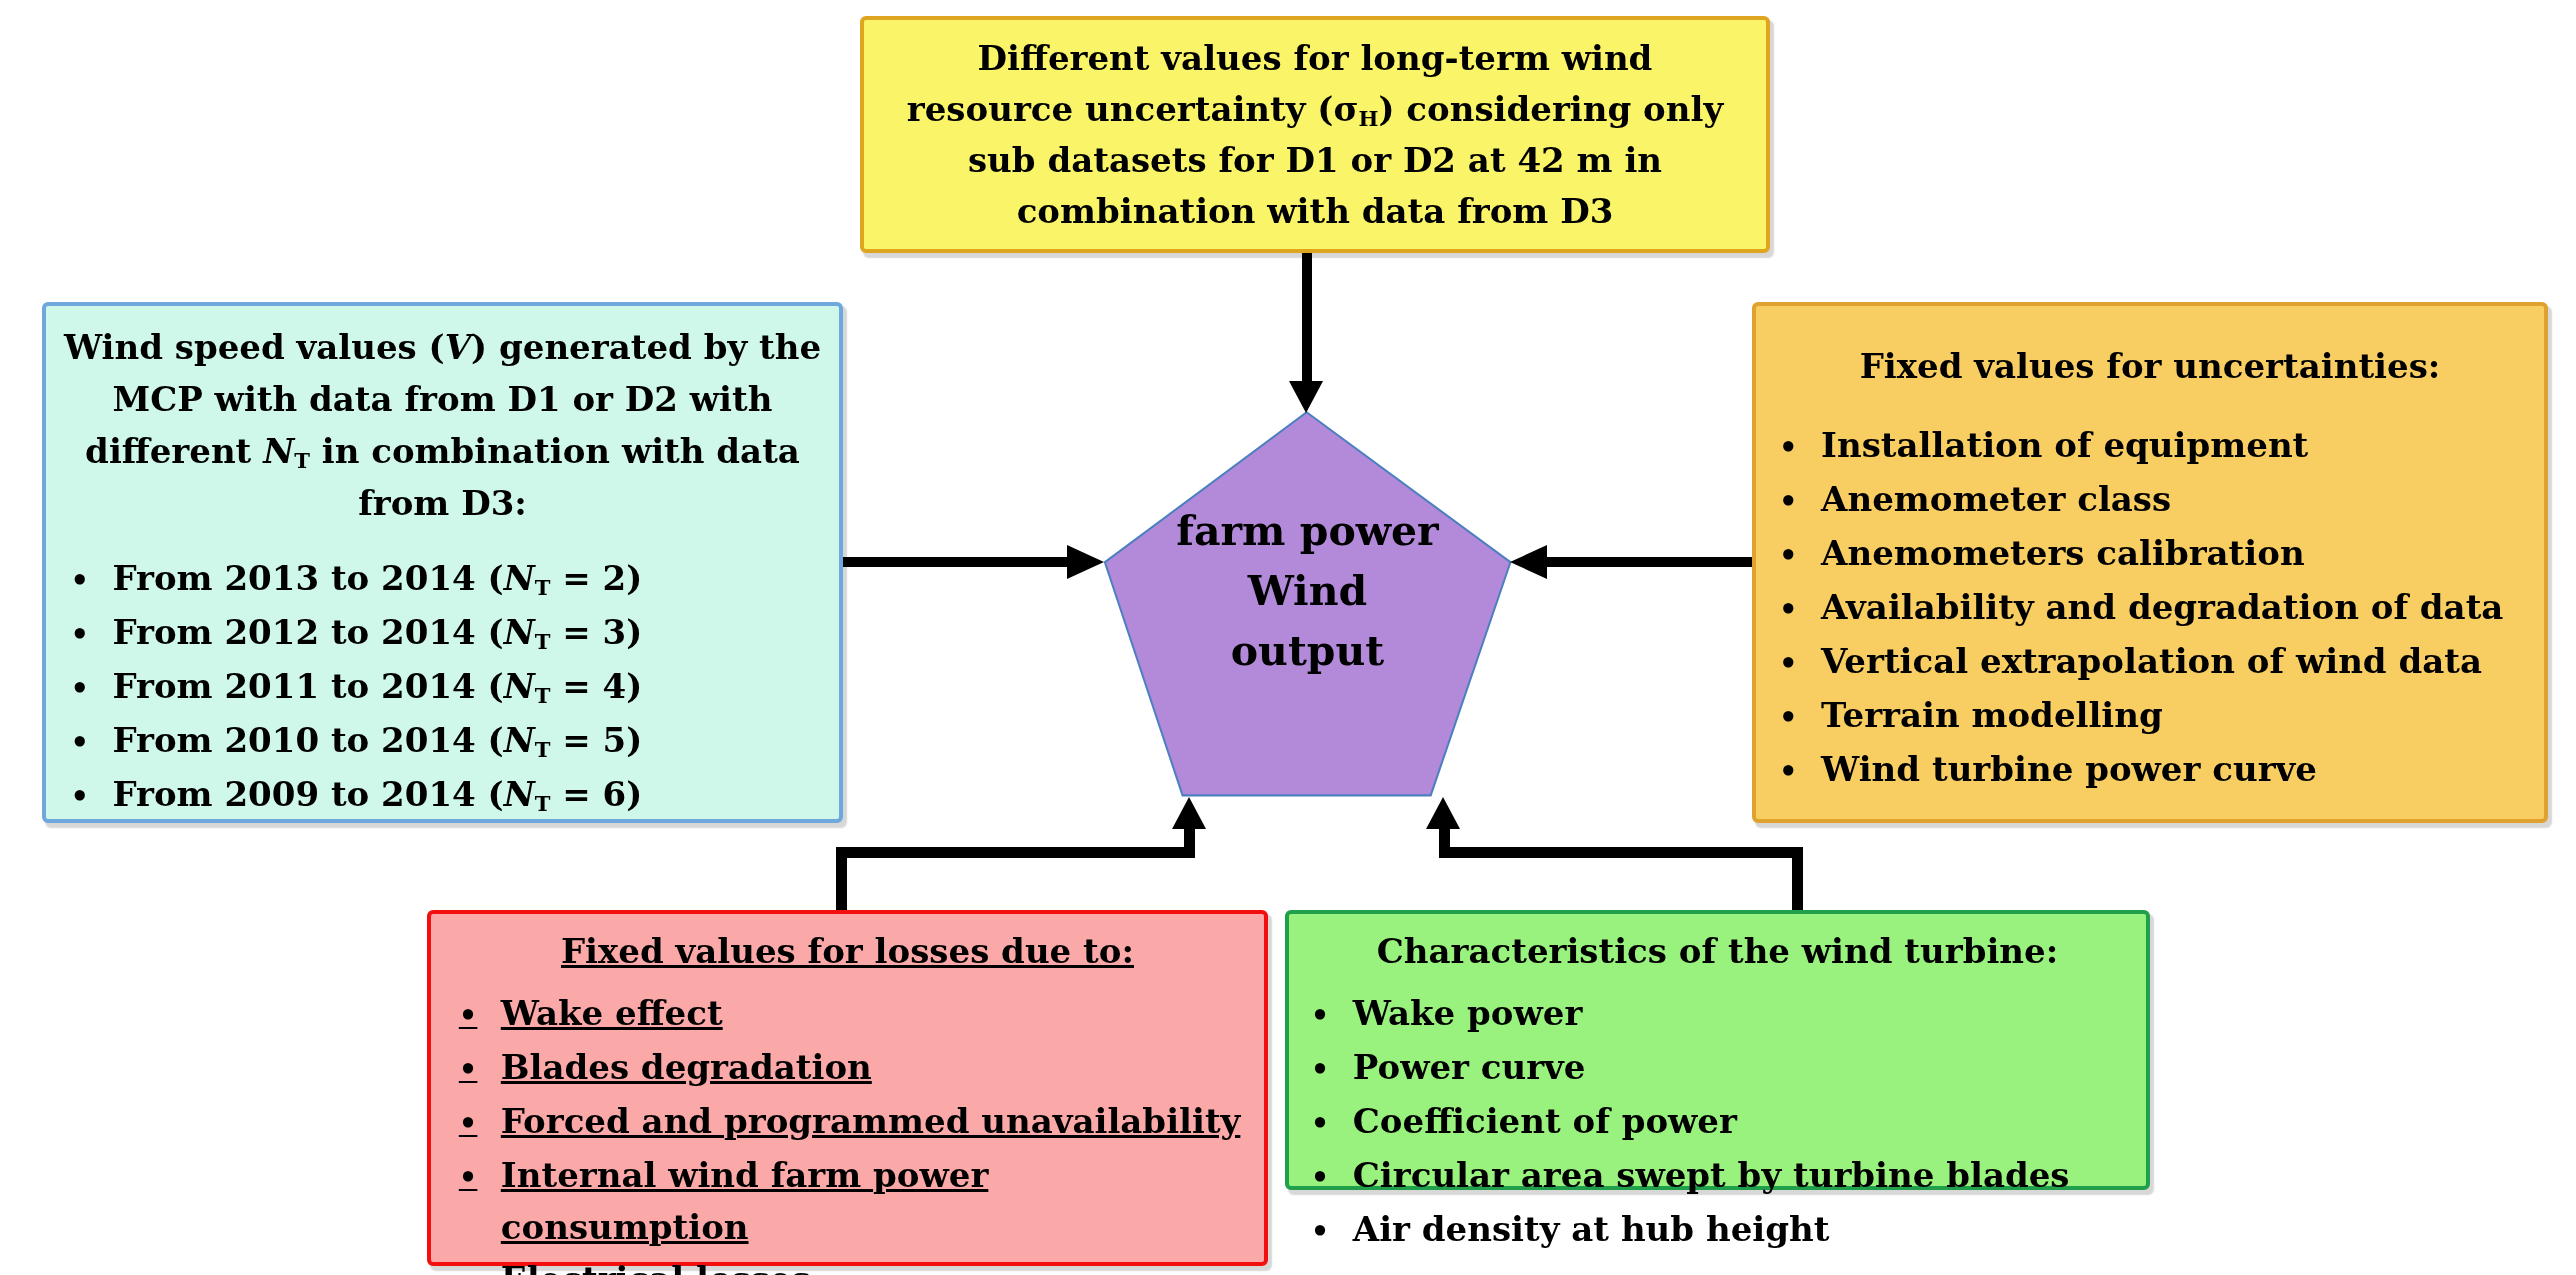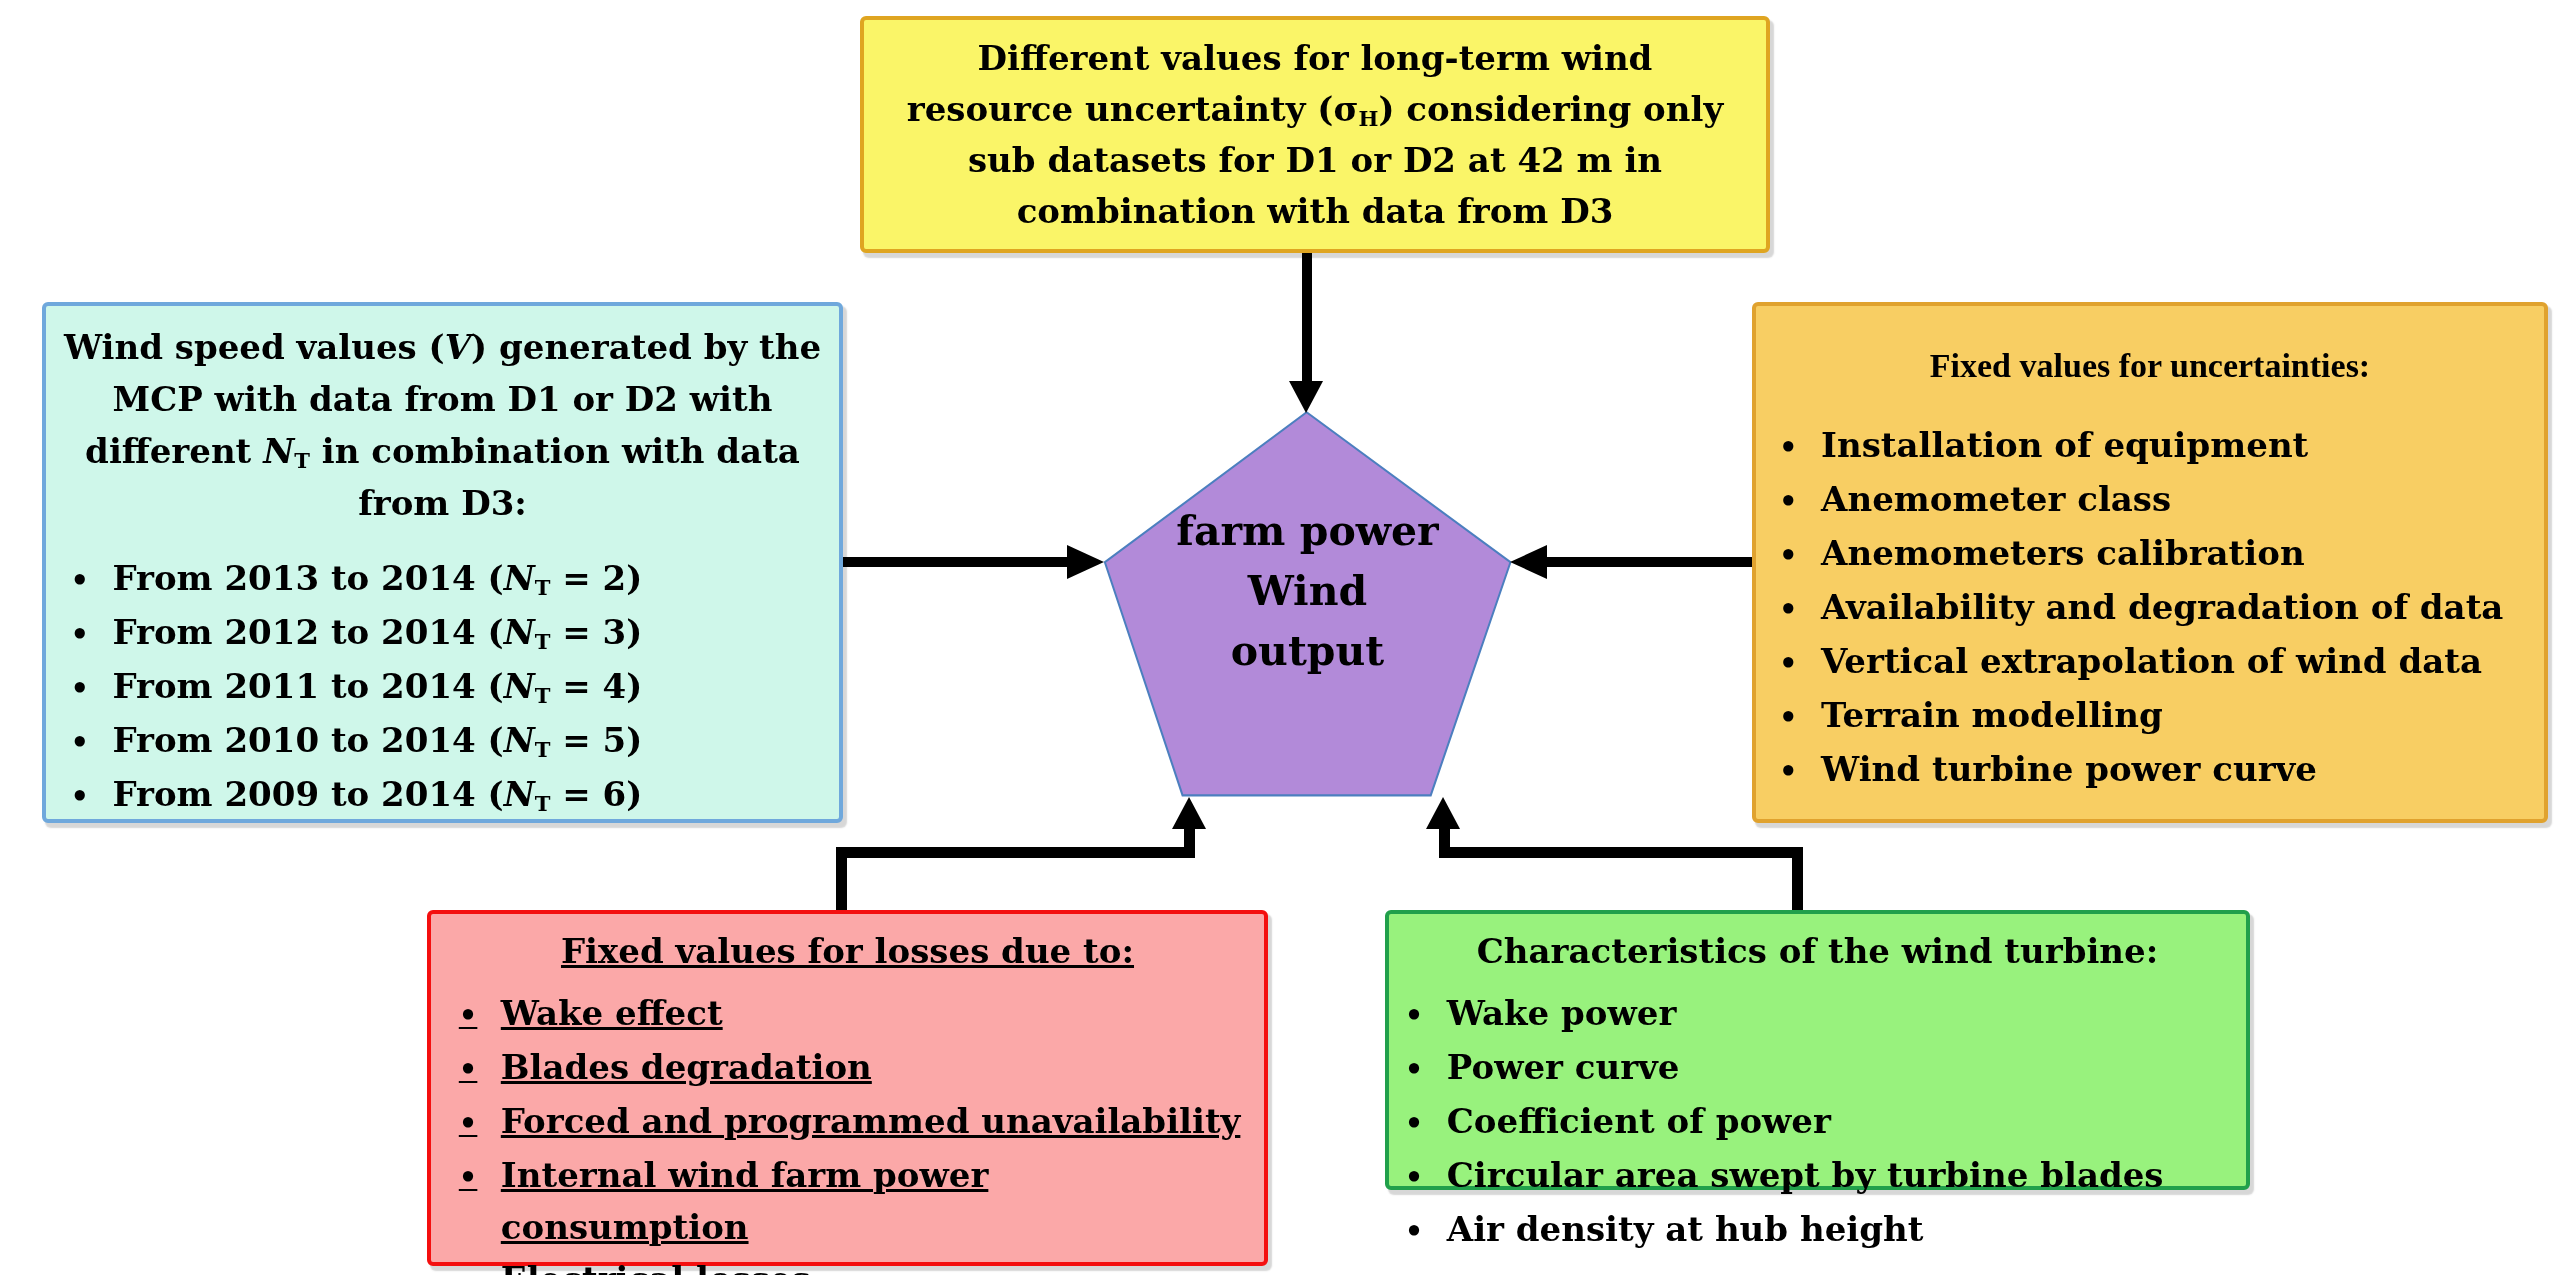--- a/index.html
+++ b/index.html
@@ -17,25 +17,25 @@
     padding:5.4px 29px;font-size:34px;line-height:51px;}
   .left-box{left:42px;top:302px;width:801px;height:521px;
     background:var(--left_box_fill);border-color:var(--left_box_border);
     padding:15px 17.7px;}
   .right-box{left:1752px;top:302px;width:796px;height:521px;
     background:var(--right_box_fill);border-color:var(--right_box_border);
     padding:13.6px 16.3px;}
   .bl-box{left:427px;top:910px;width:841px;height:356px;
     background:var(--bottom_left_box_fill);border-color:var(--bottom_left_box_border);
     padding:11px 21px;text-decoration:underline;}
-  .br-box{left:1385px;top:910px;width:865px;height:280px;
+  .br-box{left:1285px;top:910px;width:865px;height:280px;
     background:var(--bottom_right_box_fill);border-color:var(--bottom_right_box_border);
-    padding:11px 9px;}
+    padding:11px 15px;}
   .hdr{text-align:center;font-size:34px;line-height:52px;}
-  .right-box .hdr{margin-top:20.4px;font-family:Liberation Serif, serif;}
+  .right-box .hdr{margin-top:20.4px;}
   .rows{margin-top:23px;}
   .bl-box .rows,.br-box .rows{margin-top:9.5px;}
   .right-box .rows{margin-top:27px;}
   .row{display:flex;align-items:baseline;font-size:34px;line-height:52px;padding-left:6.8px;}
   .mk{width:42px;flex:0 0 42px;font-size:29px;}
   .tx{flex:1;}
   .it{font-style:italic;}
   .sb{font-size:0.62em;line-height:0;vertical-align:-0.22em;}
   .pentagon-svg{position:absolute;left:1083px;top:400px;width:450px;height:409px;}
   .pentagon-svg polygon{fill:var(--pentagon_fill);stroke:var(--pentagon_border);stroke-width:3;}

